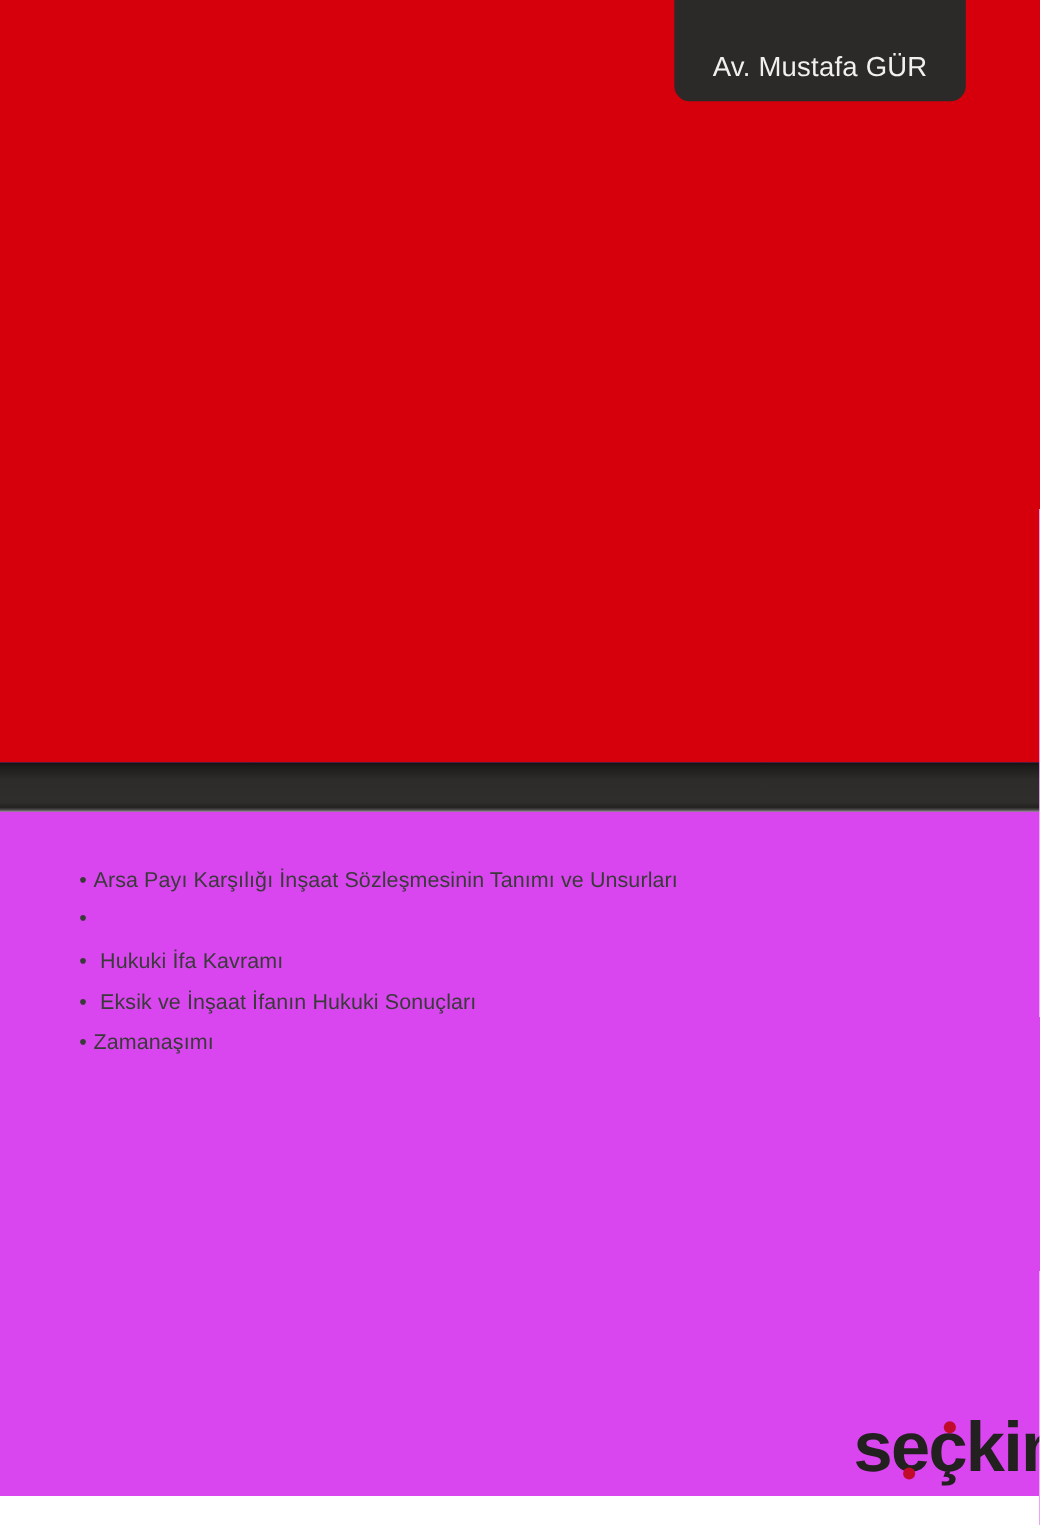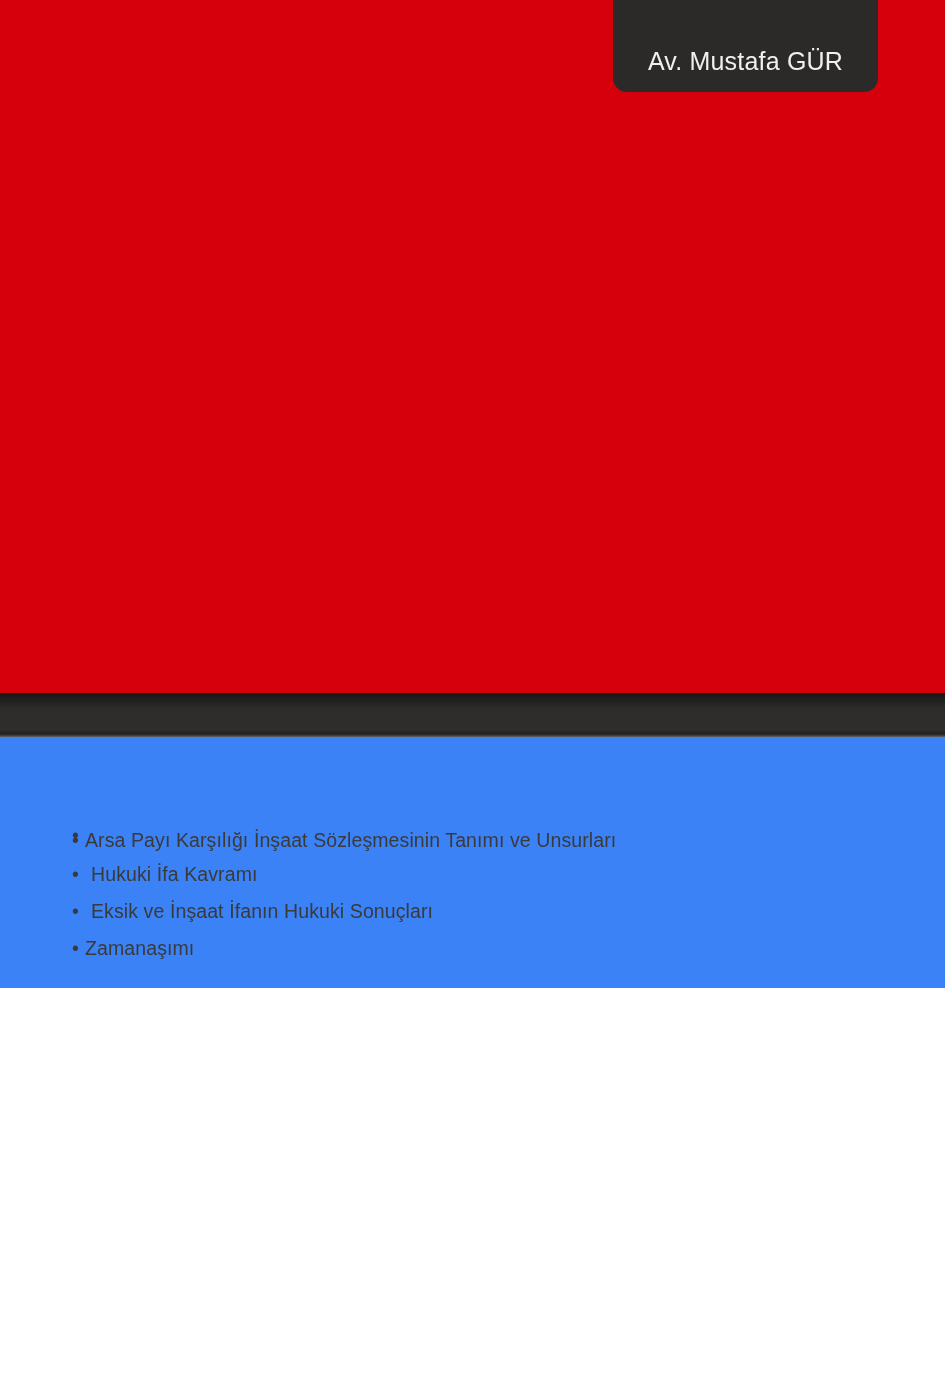--- a/index.html
+++ b/index.html
@@ -7,22 +7,22 @@
     padding: 0;
     background: #ffffff;
   }
   body {
     font-family: "Liberation Sans", "DejaVu Sans", sans-serif;
   }
 
   .cover {
     position: relative;
     width: 945px;
-    height: 988px;
-    background: #3b82f6;
+    height: 1360px;
+    background: #d946ef;
     overflow: hidden;
   }
 
   
   .red-panel {
     position: absolute;
     left: 0;
     top: 0;
     width: 945px;
     height: 693px;
@@ -107,21 +107,21 @@
   .bullet-dot {
     width: 13px;
     flex: 0 0 auto;
     color: #3a3a3a;
     font-size: 19.5px;
     line-height: 1;
   }
   .bullet-text {
     flex: 0 1 auto;
   }
-  .bullet-row.ind-1 .bullet-text { padding-left: 0px; margin-top: 40px; }
+  .bullet-row.ind-1 .bullet-text { padding-left: 0px; }
   .bullet-row.ind-2 .bullet-text { padding-left: 6px; }
   .bullet-row.ind-3 .bullet-text { padding-left: 6px; }
   .bullet-row.ind-4 .bullet-text { padding-left: 6px; }
   .bullet-row.ind-5 .bullet-text { padding-left: 0px; }
 
   
   .publisher-logo {
     position: absolute;
     left: 776px;
     top: 1290px;

